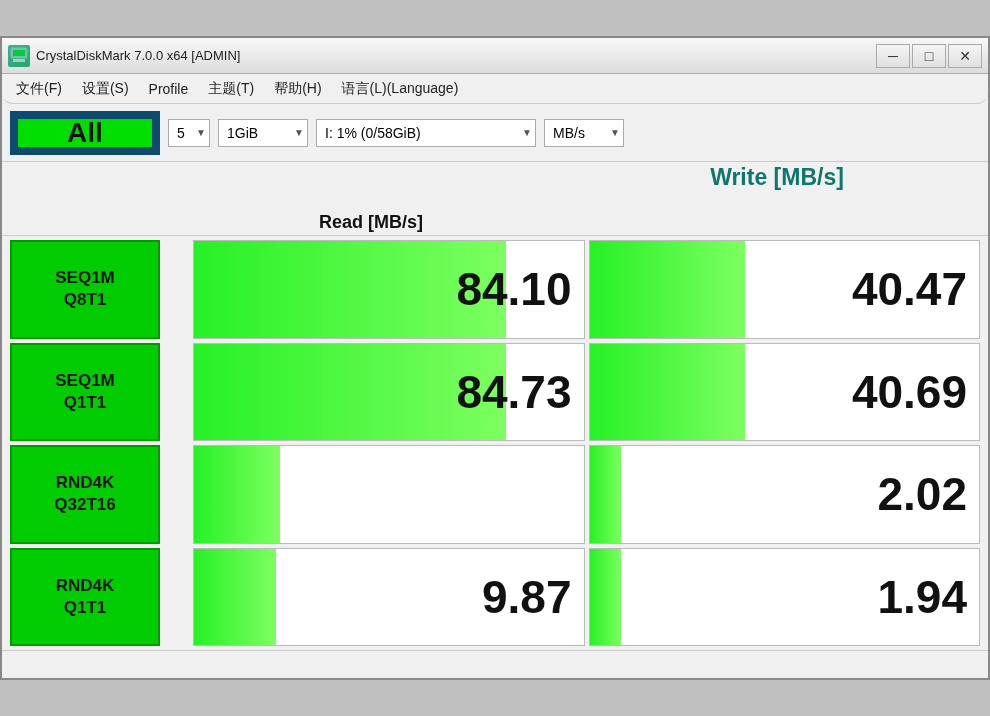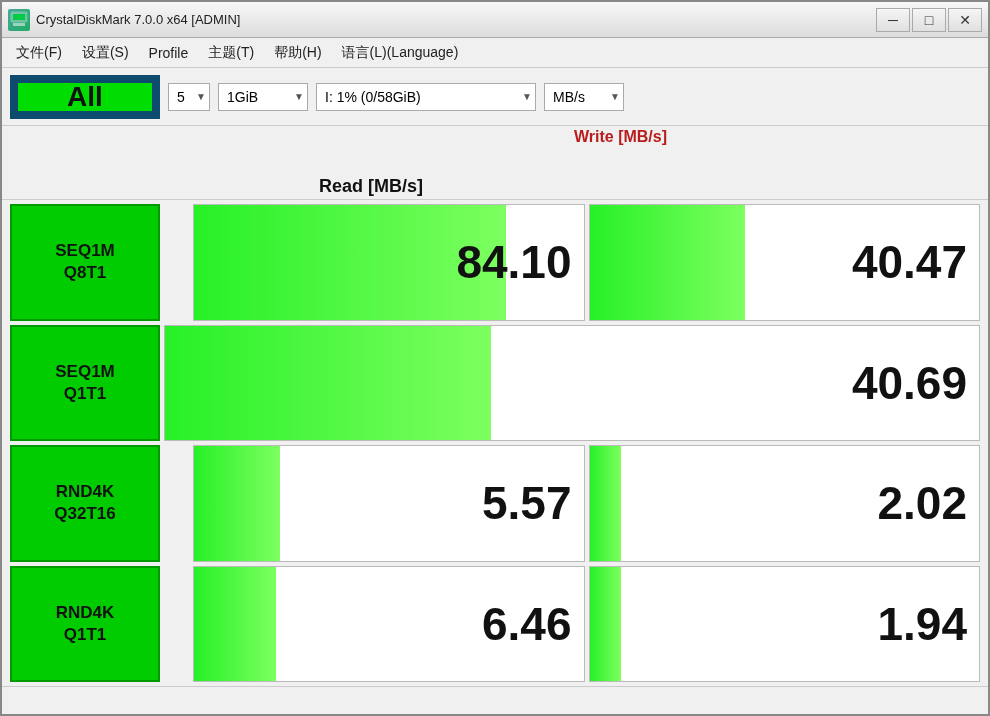--- a/index.html
+++ b/index.html
@@ -8,21 +8,21 @@
       display: flex;
       justify-content: center;
       align-items: center;
       width: 990px;
       height: 716px;
       font-family: 'MS UI Gothic', 'MS Gothic', Meiryo, sans-serif;
       overflow: hidden;
     }
     .window {
       width: 990px;
-      height: 716px;
+      height: 644px;
       background: #f0f0f0;
       border: 2px solid #888;
       display: flex;
       flex-direction: column;
     }
     .title-bar {
       background: linear-gradient(to bottom, #f8f8f8, #dcdcdc);
       border-bottom: 1px solid #aaa;
       display: flex;
       align-items: center;
@@ -71,20 +71,21 @@
       color: #333;
     }
     .menu-bar {
       background: #f0f0f0;
       border-bottom: 1px solid #ccc;
       display: flex;
       align-items: center;
       padding: 2px 4px;
       height: 30px;
       flex-shrink: 0;
+      border-radius: 11px;
     }
     .menu-item {
       padding: 3px 10px;
       font-size: 14px;
       color: #222;
       cursor: pointer;
     }
     .toolbar {
       background: #f0f0f0;
       border-bottom: 1px solid #ccc;
@@ -147,24 +148,24 @@
     .header-read {
       flex: 1;
       text-align: center;
       font-size: 18px;
       font-weight: bold;
       color: #111;
       margin-top: 48px;
     }
     .header-write {
       flex: 1;
-      text-align: left;
-      font-size: 16px;
-      font-weight: bold;
-      color: #b91c1c;
+      text-align: center;
+      font-size: 23px;
+      font-weight: bold;
+      color: #0f766e;
     }
     .results-area {
       flex: 1;
       padding: 4px 8px;
       display: flex;
       flex-direction: column;
       gap: 4px;
       background: #f0f0f0;
     }
     .result-row {
@@ -318,41 +319,44 @@
           <div class="bar" style="width: 80%;"></div>
           <span class="cell-value">84.10</span>
         </div>
         <div class="write-cell">
           <div class="bar" style="width: 40%;"></div>
           <span class="cell-value">40.47</span>
         </div>
       </div>
       <div class="result-row">
         <div class="row-label">SEQ1M<br>Q1T1</div>
+        <div class="read-cell">
+          <div class="bar" style="width: 80%;"></div>
+          <span class="cell-value">84.73</span>
+        </div>
         <div class="write-cell">
           <div class="bar" style="width: 40%;"></div>
           <span class="cell-value">40.69</span>
         </div>
       </div>
       <div class="result-row">
         <div class="row-label">RND4K<br>Q32T16</div>
         <div class="read-cell">
           <div class="bar" style="width: 22%;"></div>
-          <span class="cell-value">5.57</span>
         </div>
         <div class="write-cell">
           <div class="bar" style="width: 8%;"></div>
           <span class="cell-value">2.02</span>
         </div>
       </div>
       <div class="result-row">
         <div class="row-label">RND4K<br>Q1T1</div>
         <div class="read-cell">
           <div class="bar" style="width: 21%;"></div>
-          <span class="cell-value">6.46</span>
+          <span class="cell-value">9.87</span>
         </div>
         <div class="write-cell">
           <div class="bar" style="width: 8%;"></div>
           <span class="cell-value">1.94</span>
         </div>
       </div>
     </div>
 
   <div class="status-bar"></div>
 </div>

